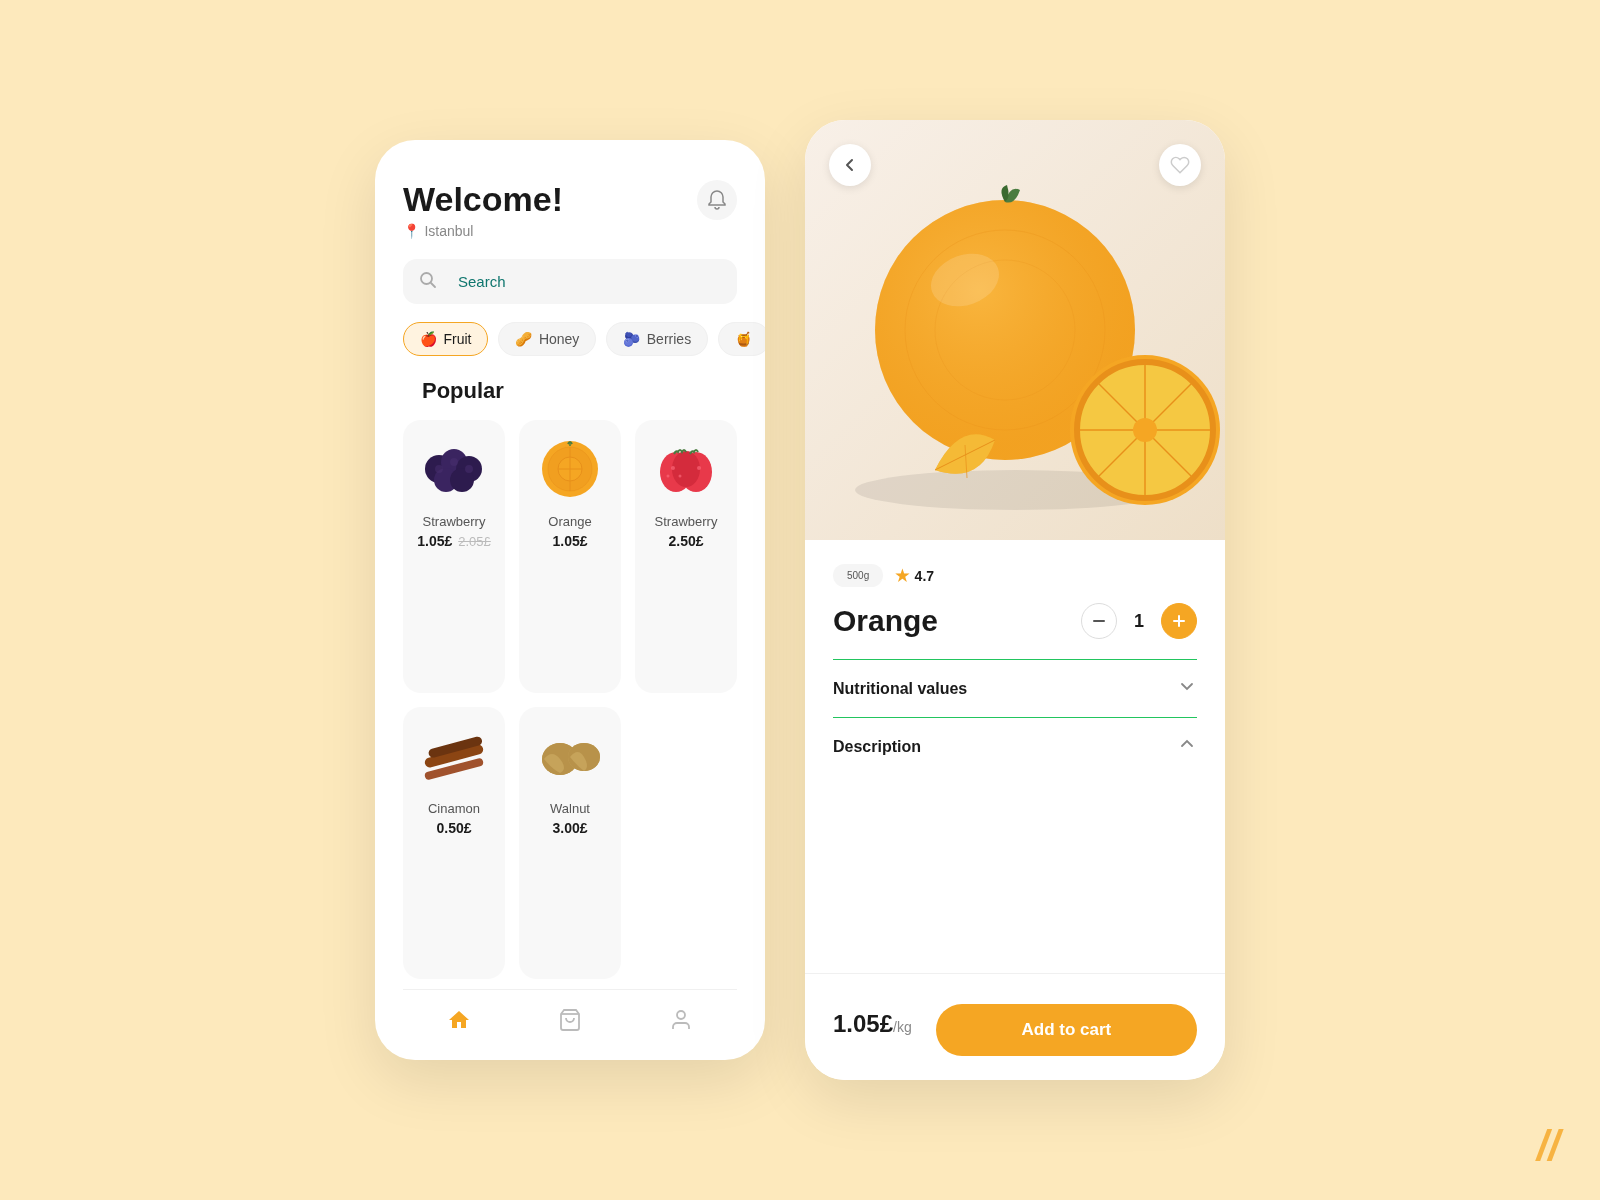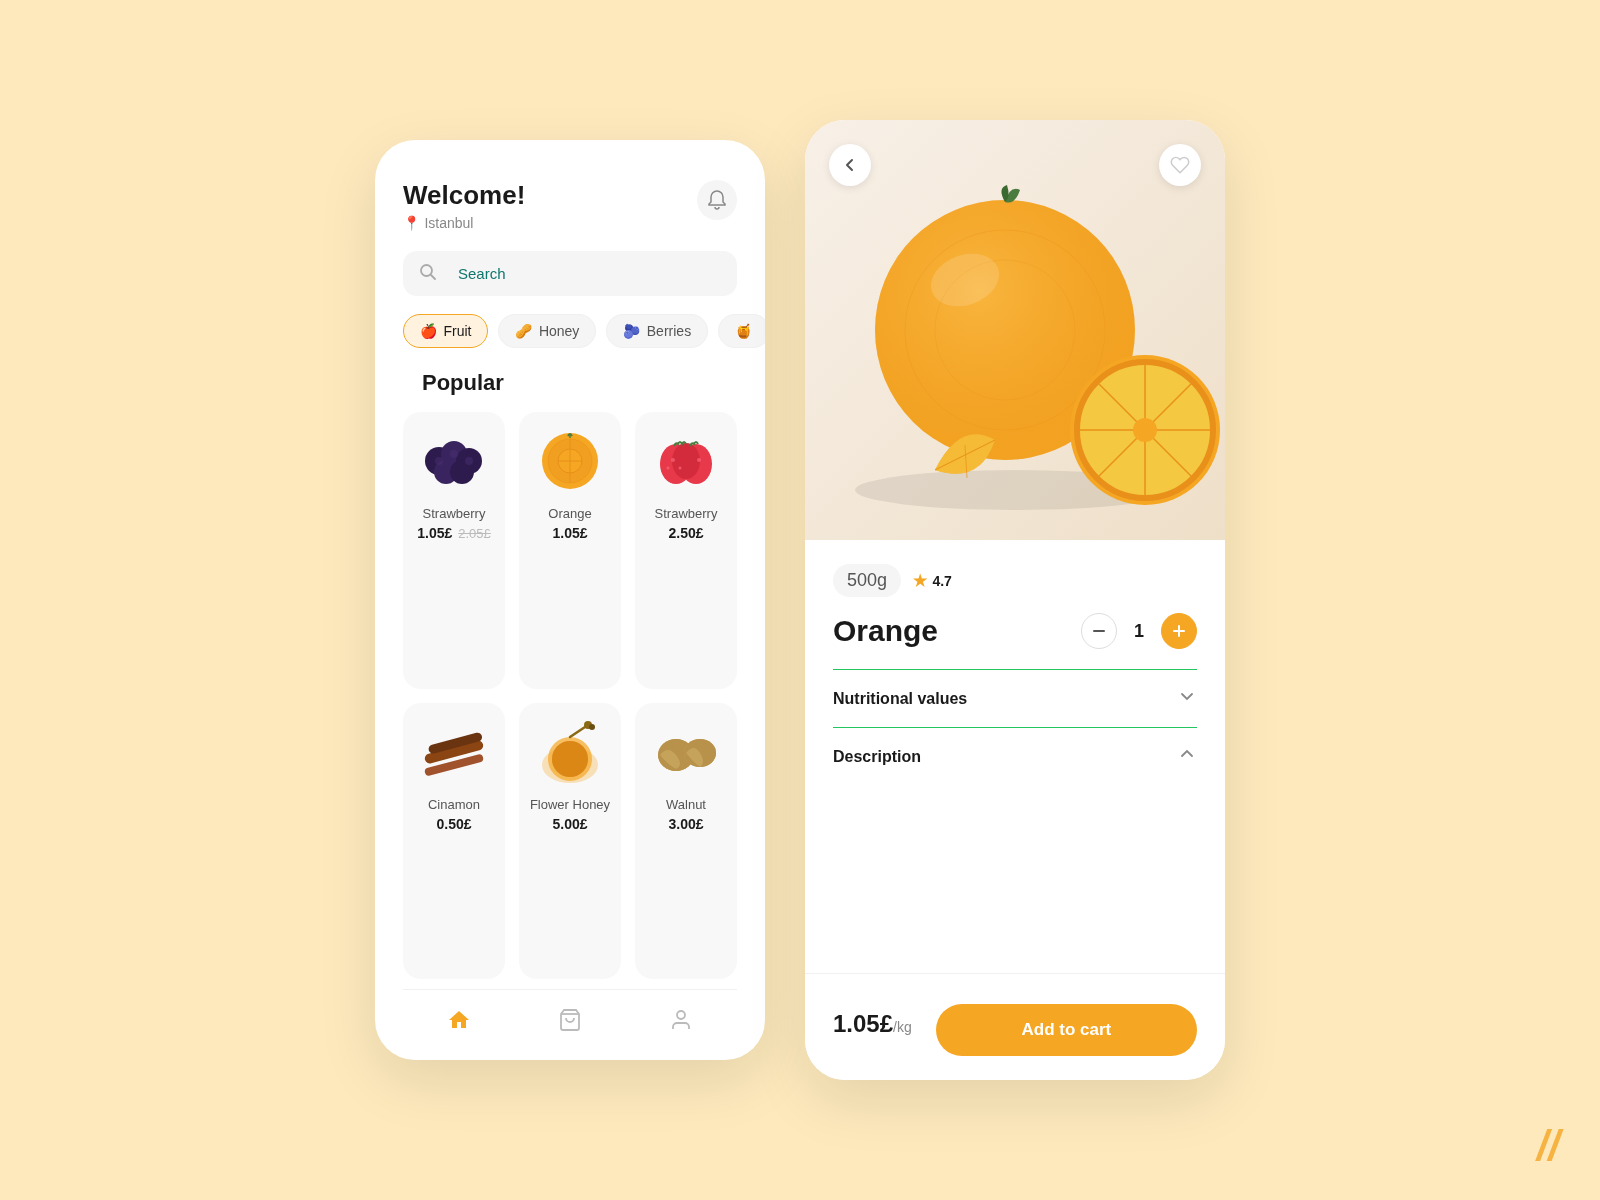--- a/index.html
+++ b/index.html
@@ -32,21 +32,21 @@
       gap: 0;
       overflow: hidden;
     }
     .header {
       display: flex;
       justify-content: space-between;
       align-items: flex-start;
       margin-bottom: 20px;
     }
     .welcome-title {
-      font-size: 26px;
+      font-size: 34px;
       font-weight: 700;
       color: #1a1a1a;
     }
     .location {
       display: flex;
       align-items: center;
       gap: 4px;
       color: #888;
       font-size: 14px;
       margin-top: 4px;
@@ -245,21 +245,21 @@
     .product-meta {
       display: flex;
       align-items: center;
       gap: 12px;
       margin-bottom: 16px;
     }
     .weight-badge {
       background: #f5f5f5;
       padding: 6px 14px;
       border-radius: 20px;
-      font-size: 18px;
+      font-size: 10px;
       color: #555;
     }
     .rating {
       display: flex;
       align-items: center;
       gap: 5px;
       font-size: 14px;
       font-weight: 600;
       color: #1a1a1a;
     }
@@ -504,37 +504,20 @@
             <rect x="10" y="44" width="60" height="8" rx="4" fill="#A0522D" transform="rotate(-15 40 48)"></rect>
             <rect x="14" y="22" width="55" height="9" rx="4.5" fill="#6B3410" transform="rotate(-15 40 27)"></rect>
           </svg>
         </div>
         <div class="product-name">Cinamon</div>
         <div class="product-prices">
           <span class="price-current">0.50£</span>
         </div>
       </div>
 
-      <div class="product-card">
-        <div class="product-image">
-          <svg width="80" height="70" viewBox="0 0 80 70">
-            <ellipse cx="40" cy="48" rx="28" ry="18" fill="#f5a623" opacity="0.3"></ellipse>
-            <circle cx="40" cy="42" r="22" fill="#f5a623" opacity="0.7"></circle>
-            <circle cx="40" cy="42" r="18" fill="#e8901a"></circle>
-            <ellipse cx="40" cy="42" rx="18" ry="18" fill="#c97a10" opacity="0.4"></ellipse>
-            <line x1="40" y1="20" x2="55" y2="10" stroke="#8B6914" stroke-width="2.5" stroke-linecap="round"></line>
-            <circle cx="58" cy="8" r="4" fill="#8B6914"></circle>
-            <circle cx="62" cy="10" r="3" fill="#6B4F10"></circle>
-          </svg>
-        </div>
-        <div class="product-name">Flower Honey</div>
-        <div class="product-prices">
-          <span class="price-current">5.00£</span>
-        </div>
-      </div>
 
       <div class="product-card">
         <div class="product-image">
           <svg width="80" height="70" viewBox="0 0 80 70">
             <ellipse cx="30" cy="38" rx="18" ry="16" fill="#c4a35a"></ellipse>
             <ellipse cx="30" cy="38" rx="18" ry="16" fill="#b8924a"></ellipse>
             <path d="M14 38 Q22 28 30 38 Q38 48 30 52 Q22 48 14 38z" fill="#d4b36a" opacity="0.5"></path>
             <ellipse cx="54" cy="36" rx="16" ry="14" fill="#c4a35a"></ellipse>
             <ellipse cx="54" cy="36" rx="16" ry="14" fill="#b8924a"></ellipse>
             <path d="M40 36 Q48 26 54 36 Q60 46 54 50 Q48 46 40 36z" fill="#d4b36a" opacity="0.5"></path>

